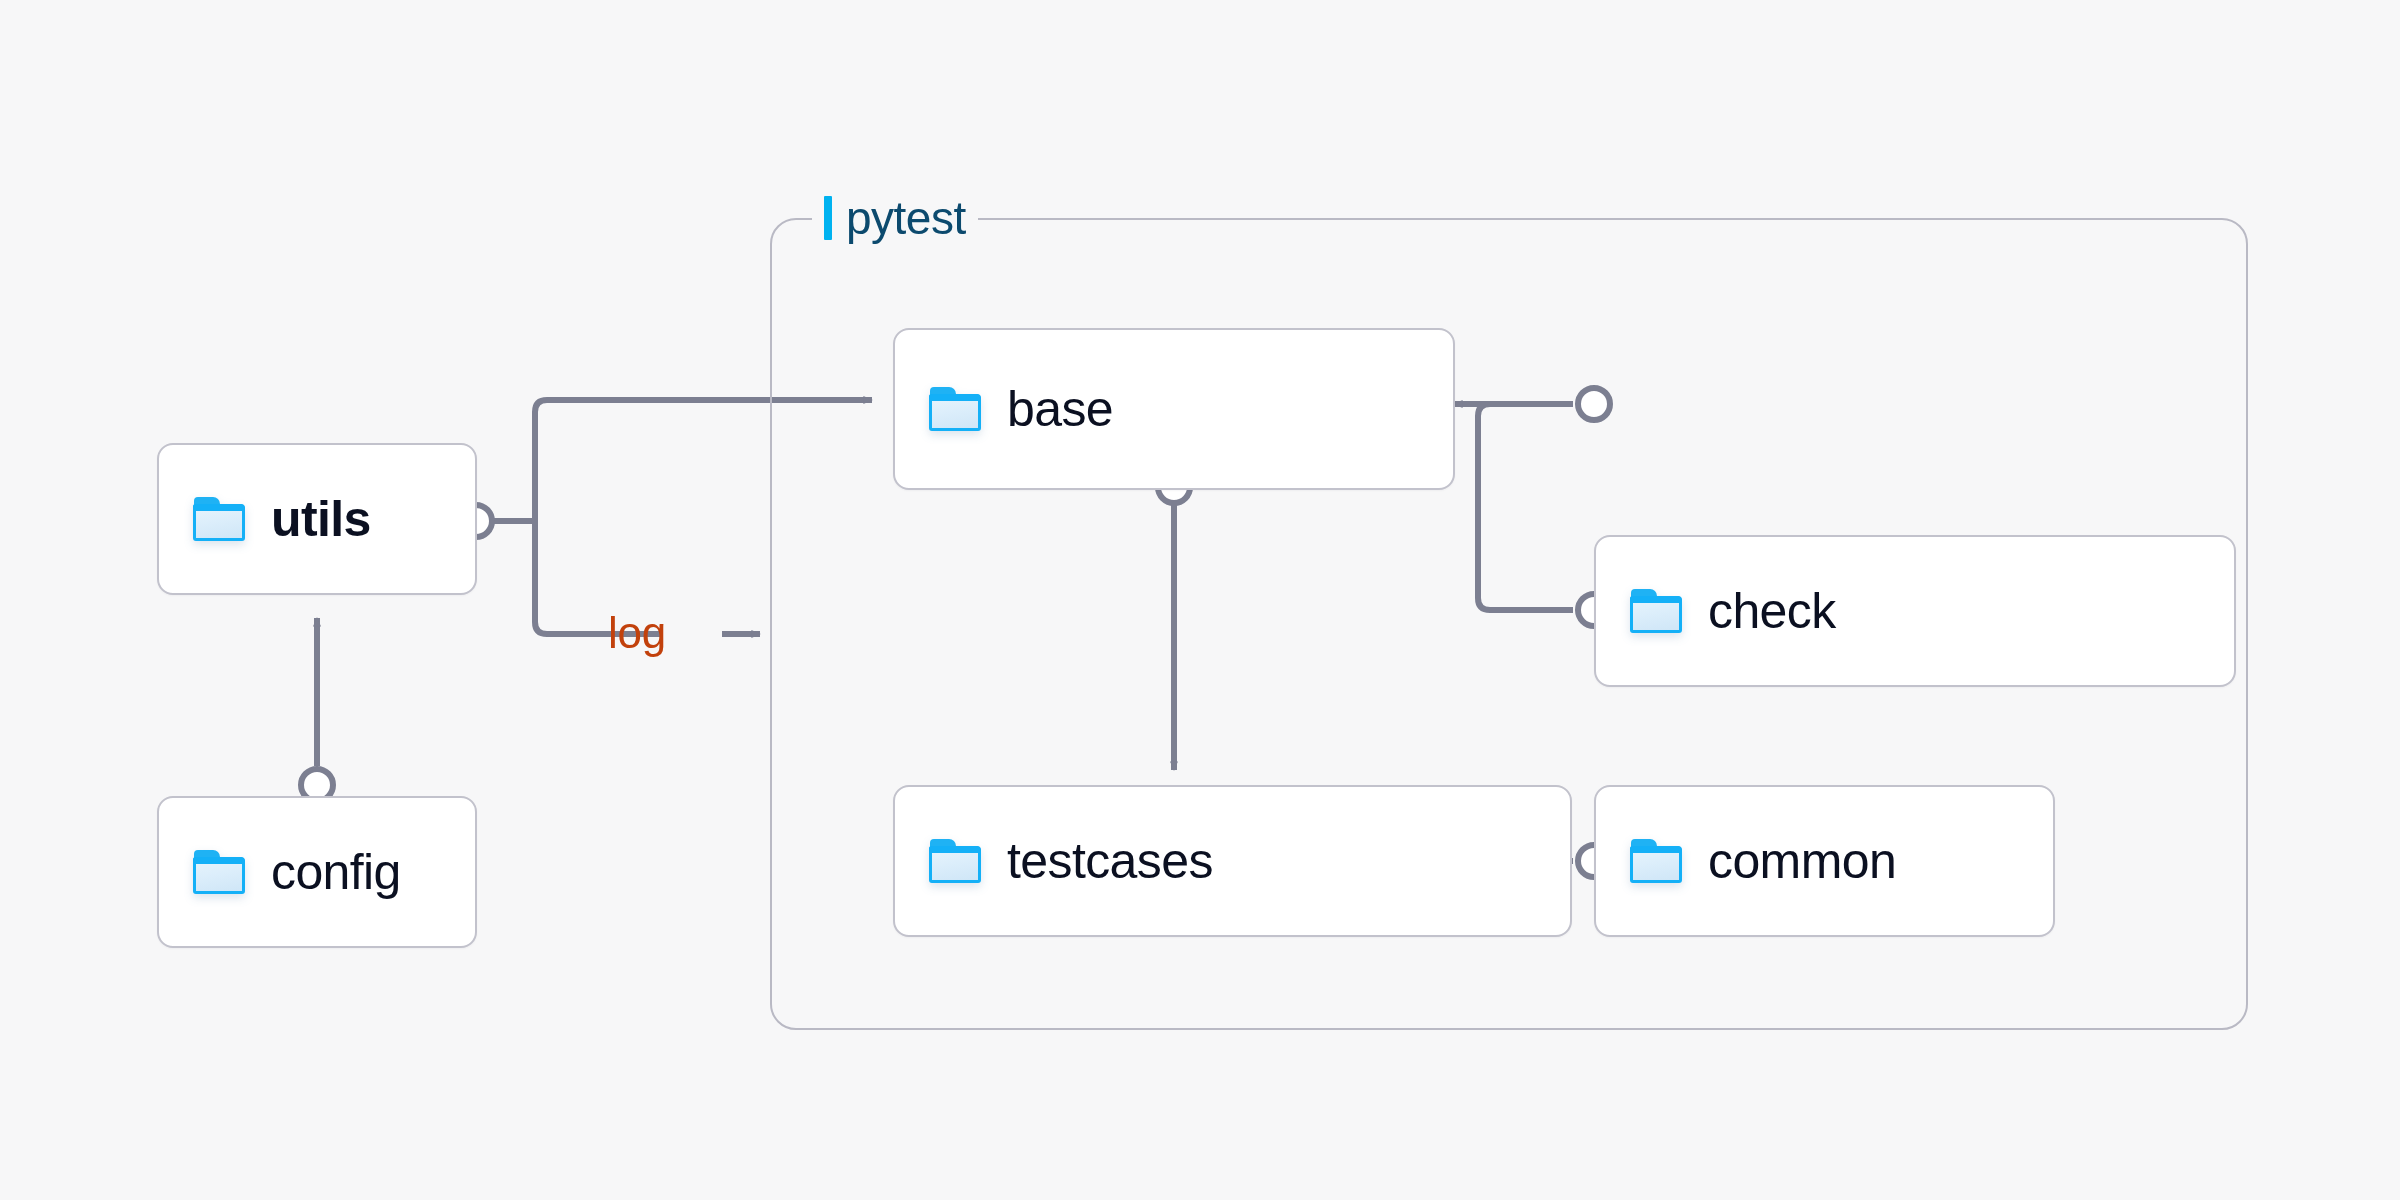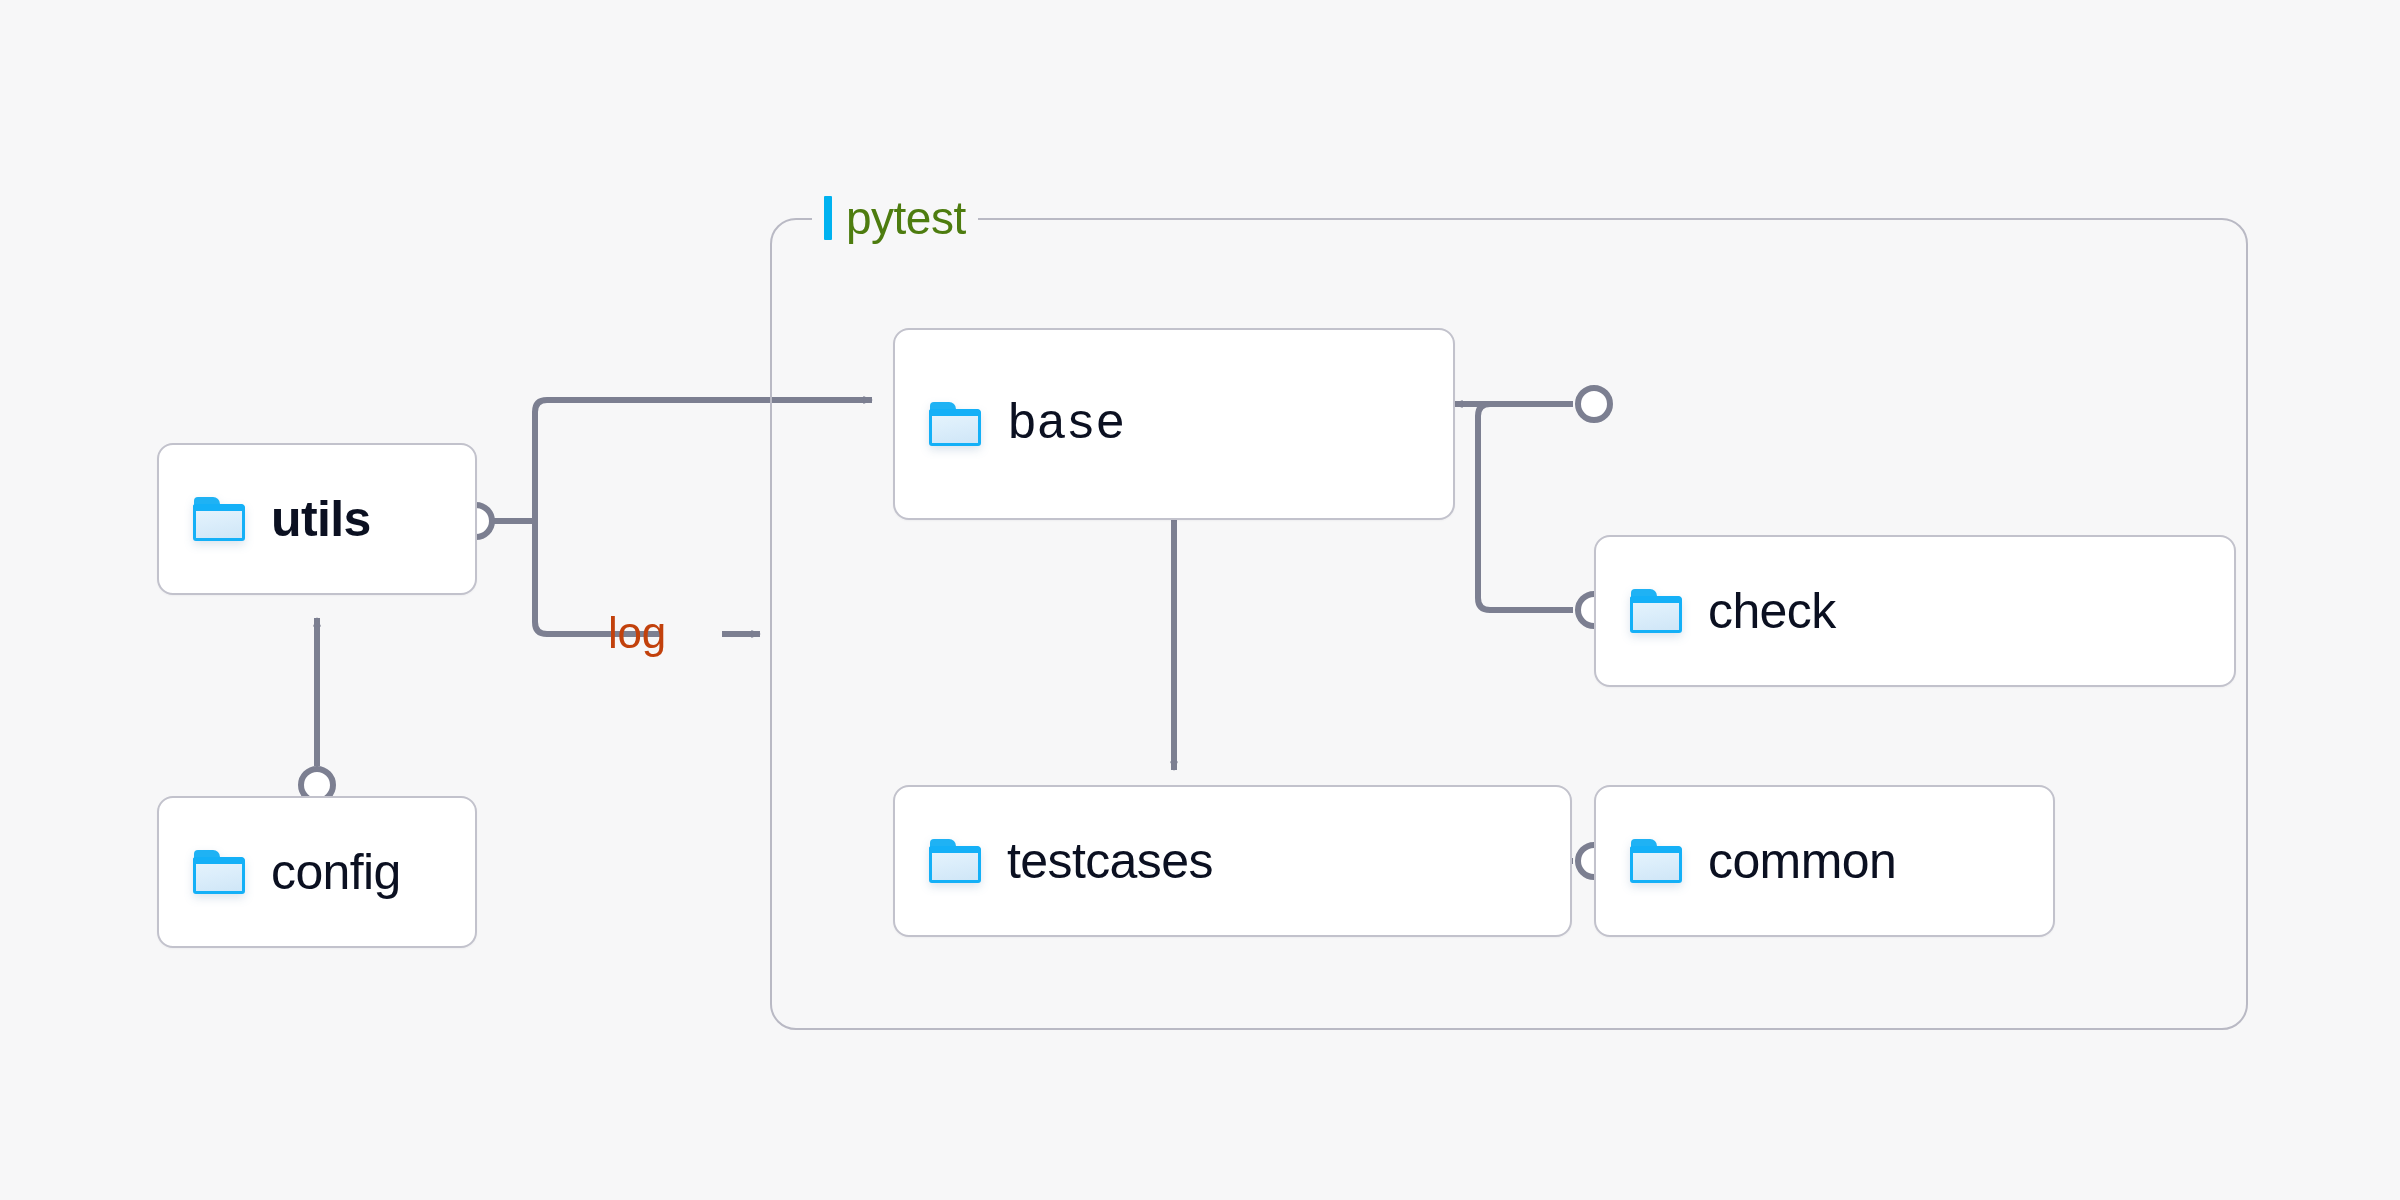--- a/index.html
+++ b/index.html
@@ -48,21 +48,21 @@
   }
   .group-accent {
     width: 8px;
     height: 44px;
     background: #00b2f0;
     border-radius: 1px;
     flex: none;
   }
   .group-label-text {
     font-size: 46px;
-    color: #4d7c0f;
+    color: #0c4a6e;
     letter-spacing: -0.5px;
     white-space: nowrap;
   }
 
   
   .node {
     position: absolute;
     box-sizing: border-box;
     background: #ffffff;
     border: 2px solid #c2c2cc;
@@ -203,21 +203,21 @@
 
   <div class="node" style="left:157px; top:785px; width:320px; height:152px;margin-top:11px;">
     <span class="folder">
       <span class="tab"></span>
         <span class="body"></span>
         <span class="lip"></span>
     </span>
     <span class="node-label">config</span>
   </div>
 
-  <div class="node" style="left:893px; top:328px; width:562px; height:192px;font-family:Liberation Mono, monospace;">
+  <div class="node" style="left:893px; top:328px; width:562px; height:162px;">
     <span class="folder">
       <span class="tab"></span>
         <span class="body"></span>
         <span class="lip"></span>
     </span>
     <span class="node-label">base</span>
   </div>
 
   <div class="node" style="left:893px; top:785px; width:679px; height:152px;">
     <span class="folder">

